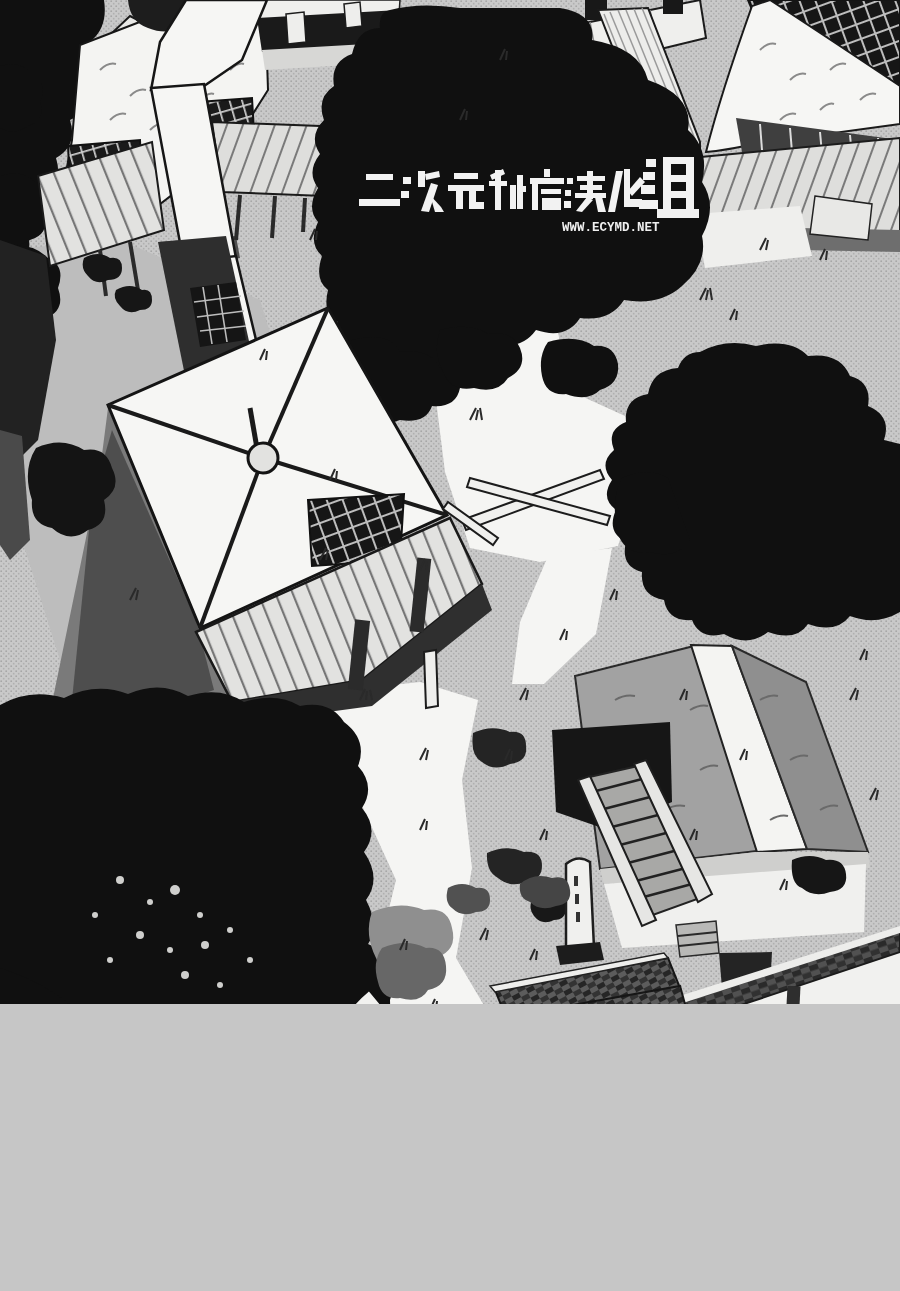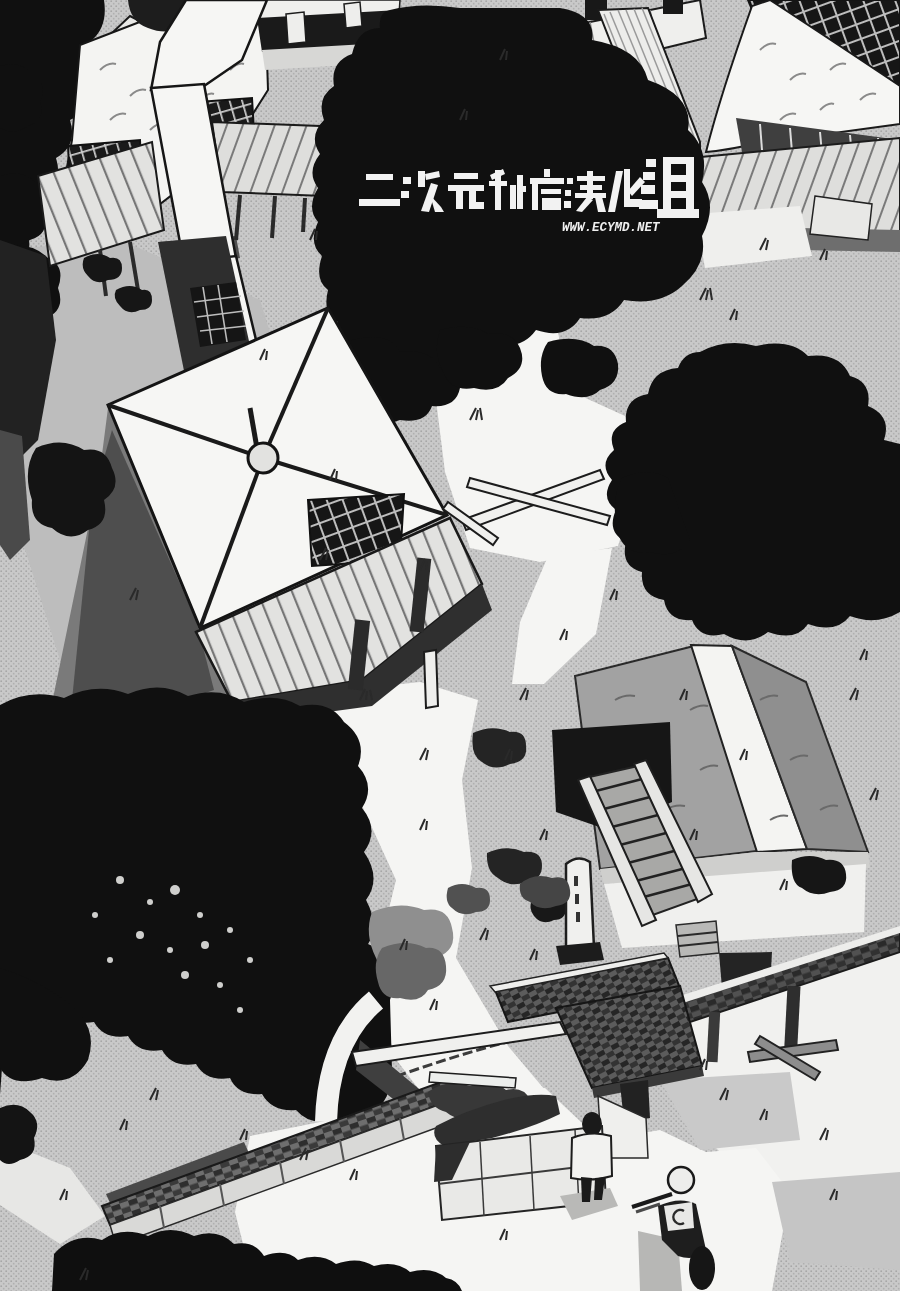--- a/index.html
+++ b/index.html
@@ -1,16 +1,16 @@
 <!DOCTYPE html>
 <html><head>
 <meta charset="utf-8">
 <style>
 html,body{margin:0;padding:0;background:#c6c6c6;}
-#page{width:900px;height:1291px;position:relative;overflow:hidden;font-family:"Liberation Sans",sans-serif;font-style:italic;}
+#page{width:900px;height:1004px;position:relative;overflow:hidden;font-family:"Liberation Sans",sans-serif;}
 </style>
 </head>
 <body>
 <div id="page">
 <svg width="900" height="1291" viewBox="0 0 900 1291">
 <defs>
 <pattern id="slatsL" width="16" height="40" patternUnits="userSpaceOnUse" patternTransform="rotate(-22)">
   <rect width="16" height="40" fill="#e2e2e0"></rect>
   <rect x="0" width="2.2" height="40" fill="#767676"></rect>
 </pattern>

